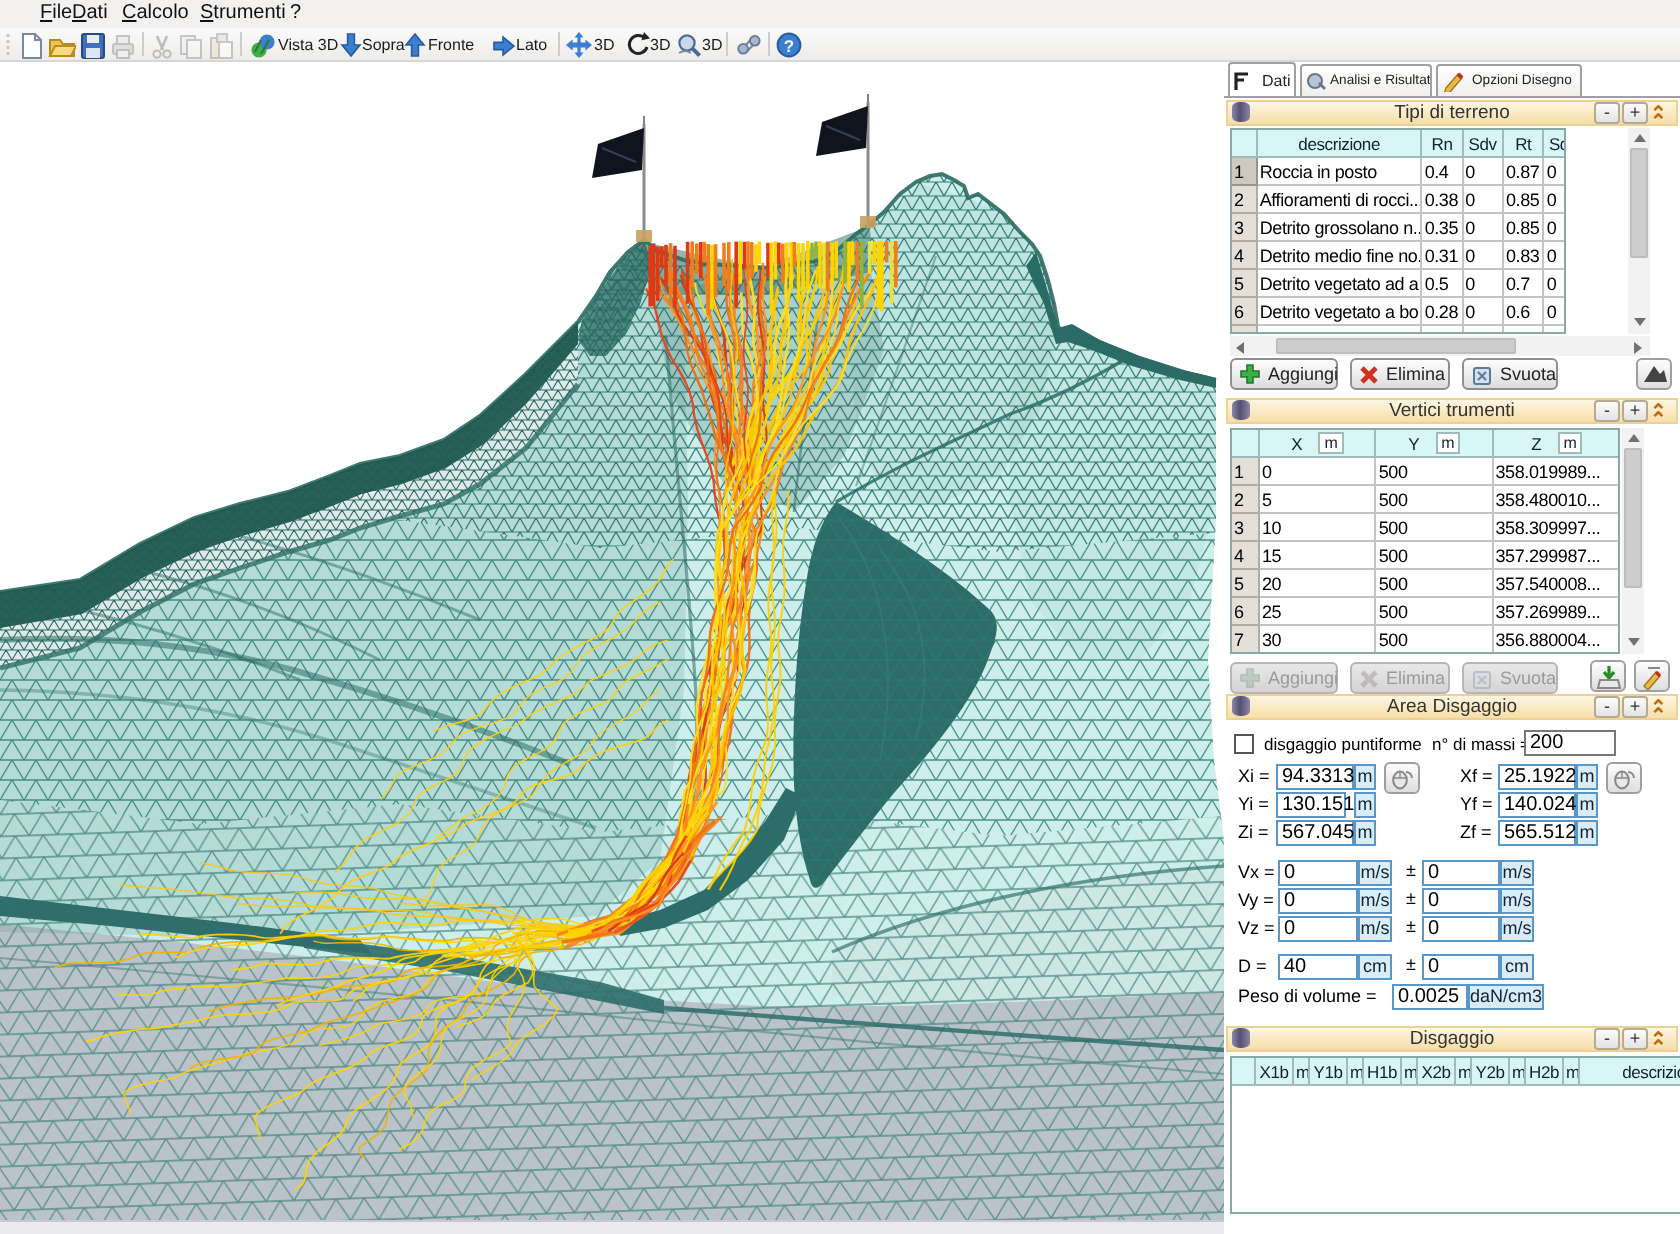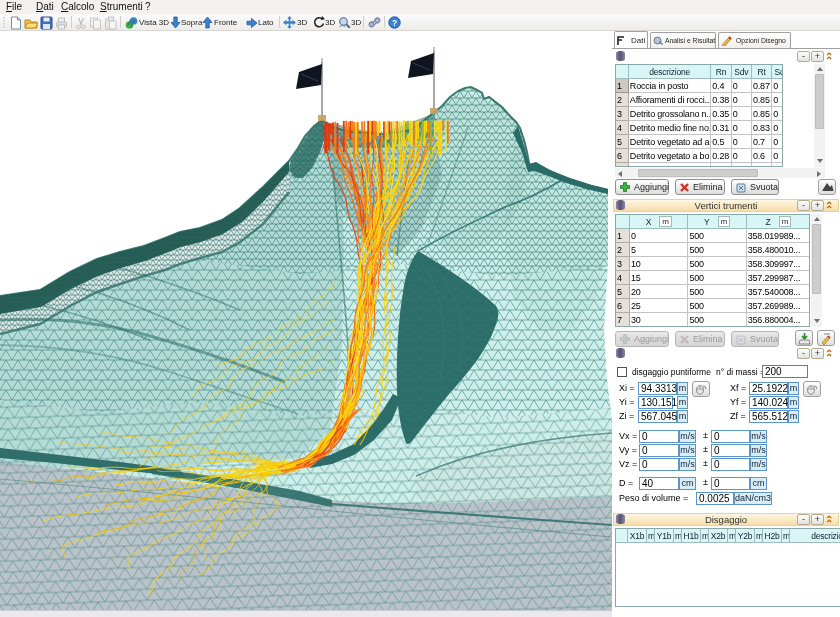--- a/index.html
+++ b/index.html
@@ -45,21 +45,21 @@
 .inp{position:absolute;height:13px;border:1px solid #5a96c8;background:#fff;font-size:10px;padding:0 2px;line-height:11px;color:#000;}
 .unit{position:absolute;height:13px;border:1px solid #5a96c8;background:#d8edf8;font-size:9px;text-align:center;color:#123;line-height:11px;}
 .lbl{position:absolute;font-size:9px;color:#000;}
 
 .mh{display:inline-block;border:1px solid #9fbcbc;background:#fff;font-size:8px;padding:0 2px;line-height:9px;color:#123;margin-left:6px;vertical-align:1px;}
 th.mm{background:#eef9f9;font-size:8px;padding:0;}
 </style></head>
 <body>
 <div id="app">
 <div id="menubar">
- <span style="left:6px"><u>F</u>ile</span>
+ <span style="left:20px"><u>F</u>ile</span>
  <span style="left:36px"><u>D</u>ati</span>
  <span style="left:61px"><u>C</u>alcolo</span>
  <span style="left:100px"><u>S</u>trumenti</span>
  <span style="left:145px">?</span>
 </div>
 <div id="toolbar">
       <div class="tb" style="left:2px">
         <svg width="4" height="15">
           <path d="M2,2 v11" stroke="#c9c7c4" stroke-width="1.5" stroke-dasharray="1.5,1.5"></path>
         </svg>
@@ -428,20 +428,23 @@
 <div class="tab" style="left:38px;width:66px;font-size:6.8px;padding:0 2px"><svg width="10" height="11" style="margin-right:2px">
           <circle cx="4.5" cy="5.5" r="3.5" fill="#b8c4d8" stroke="#66788a"></circle>
           <path d="M6.5,6.5 l3,3" stroke="#66788a" stroke-width="1.4"></path>
         </svg>Analisi e Risultati</div>
 <div class="tab" style="left:106px;width:73px;font-size:6.8px;padding:0 2px"><svg width="12" height="11" style="margin-right:3px">
           <path d="M2,9 L8,2 l2,2 -6,7 -3,1 z" fill="#e8b84a" stroke="#a07818" stroke-width="0.7"></path>
           <path d="M8,2 l2,2" stroke="#c03020" stroke-width="2"></path>
         </svg>Opzioni Disegno</div>
 <div id="tabline"></div>
 
+<div class="sech" style="top:19px">
+        <div class="t">Tipi di terreno</div>
+      </div>
 <div class="cyl" style="top:20px"></div>
 <div class="pm" style="left:185px;top:20px">-</div>
 <div class="pm" style="left:199px;top:20px">+</div>
 <div class="chev" style="left:213px;top:20px">⌃<br></div>
       <div class="chev" style="left:213px;top:24px">⌃</div>
 
 <div style="position:absolute;left:3px;top:33px;width:168px;height:103px;overflow:hidden;border:1px solid #8aa8a8">
 <table class="grid" style="width:212px;margin:-1px 0 0 -1px">
 <tbody>
             <tr>
@@ -646,20 +649,23 @@
         </svg>
       </div>
 <div class="ibtn" style="left:205px;top:299px">
         <svg width="13" height="13">
           <path d="M2,11 L8,4 l2,2 -6,7 z" fill="#e8b84a" stroke="#a07818" stroke-width="0.7"></path>
           <path d="M8,4 l2,2" stroke="#c03020" stroke-width="1.6"></path>
           <path d="M4,2 h6" stroke="#888"></path>
         </svg>
       </div>
 
+<div class="sech" style="top:316px">
+        <div class="t">Area Disgaggio</div>
+      </div>
 <div class="cyl" style="top:317px"></div>
 <div class="pm" style="left:185px;top:317px">-</div>
 <div class="pm" style="left:199px;top:317px">+</div>
 <div class="chev" style="left:213px;top:317px">⌃</div>
       <div class="chev" style="left:213px;top:321px">⌃</div>
 
 <div style="position:absolute;left:5px;top:336px;width:10px;height:10px;border:1px solid #555;background:#fff"></div>
 <div class="lbl" style="left:20px;top:336px;font-size:8.5px">disgaggio puntiforme</div>
 <div class="lbl" style="left:104px;top:336px;font-size:8.5px">n° di massi =</div>
 <div class="inp" style="left:150px;top:334px;width:46px;border-color:#777">200</div>

